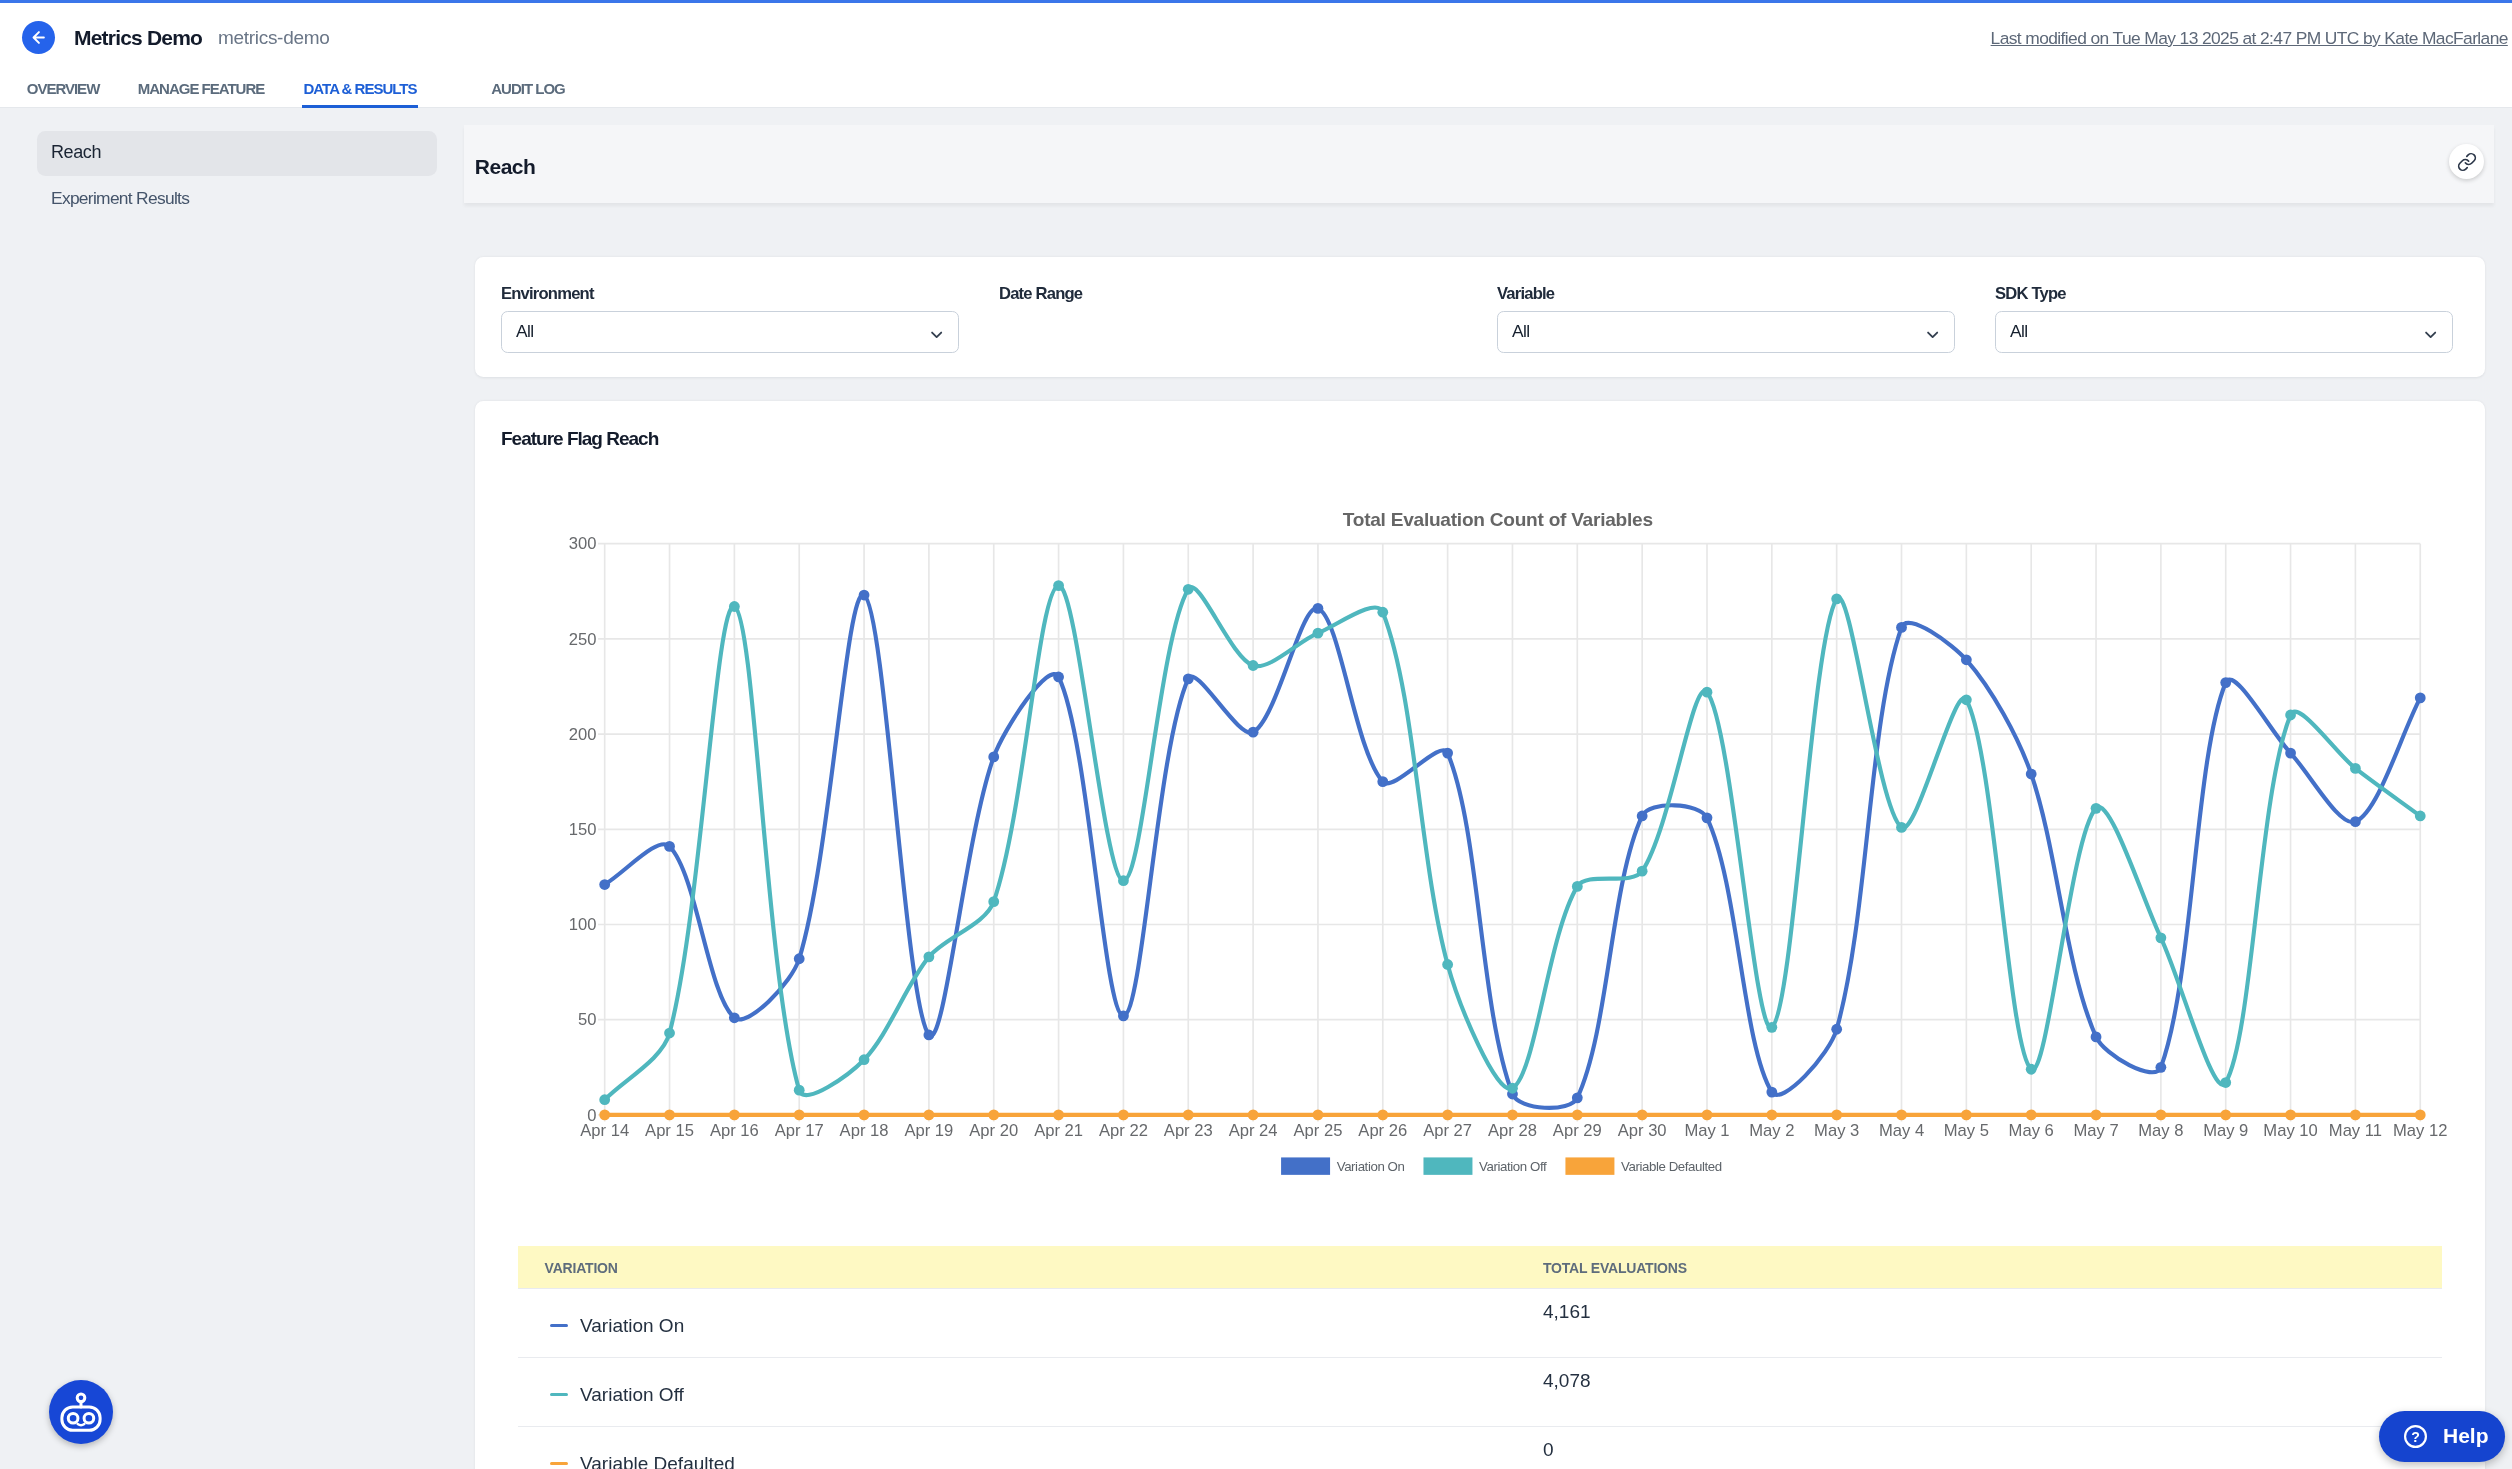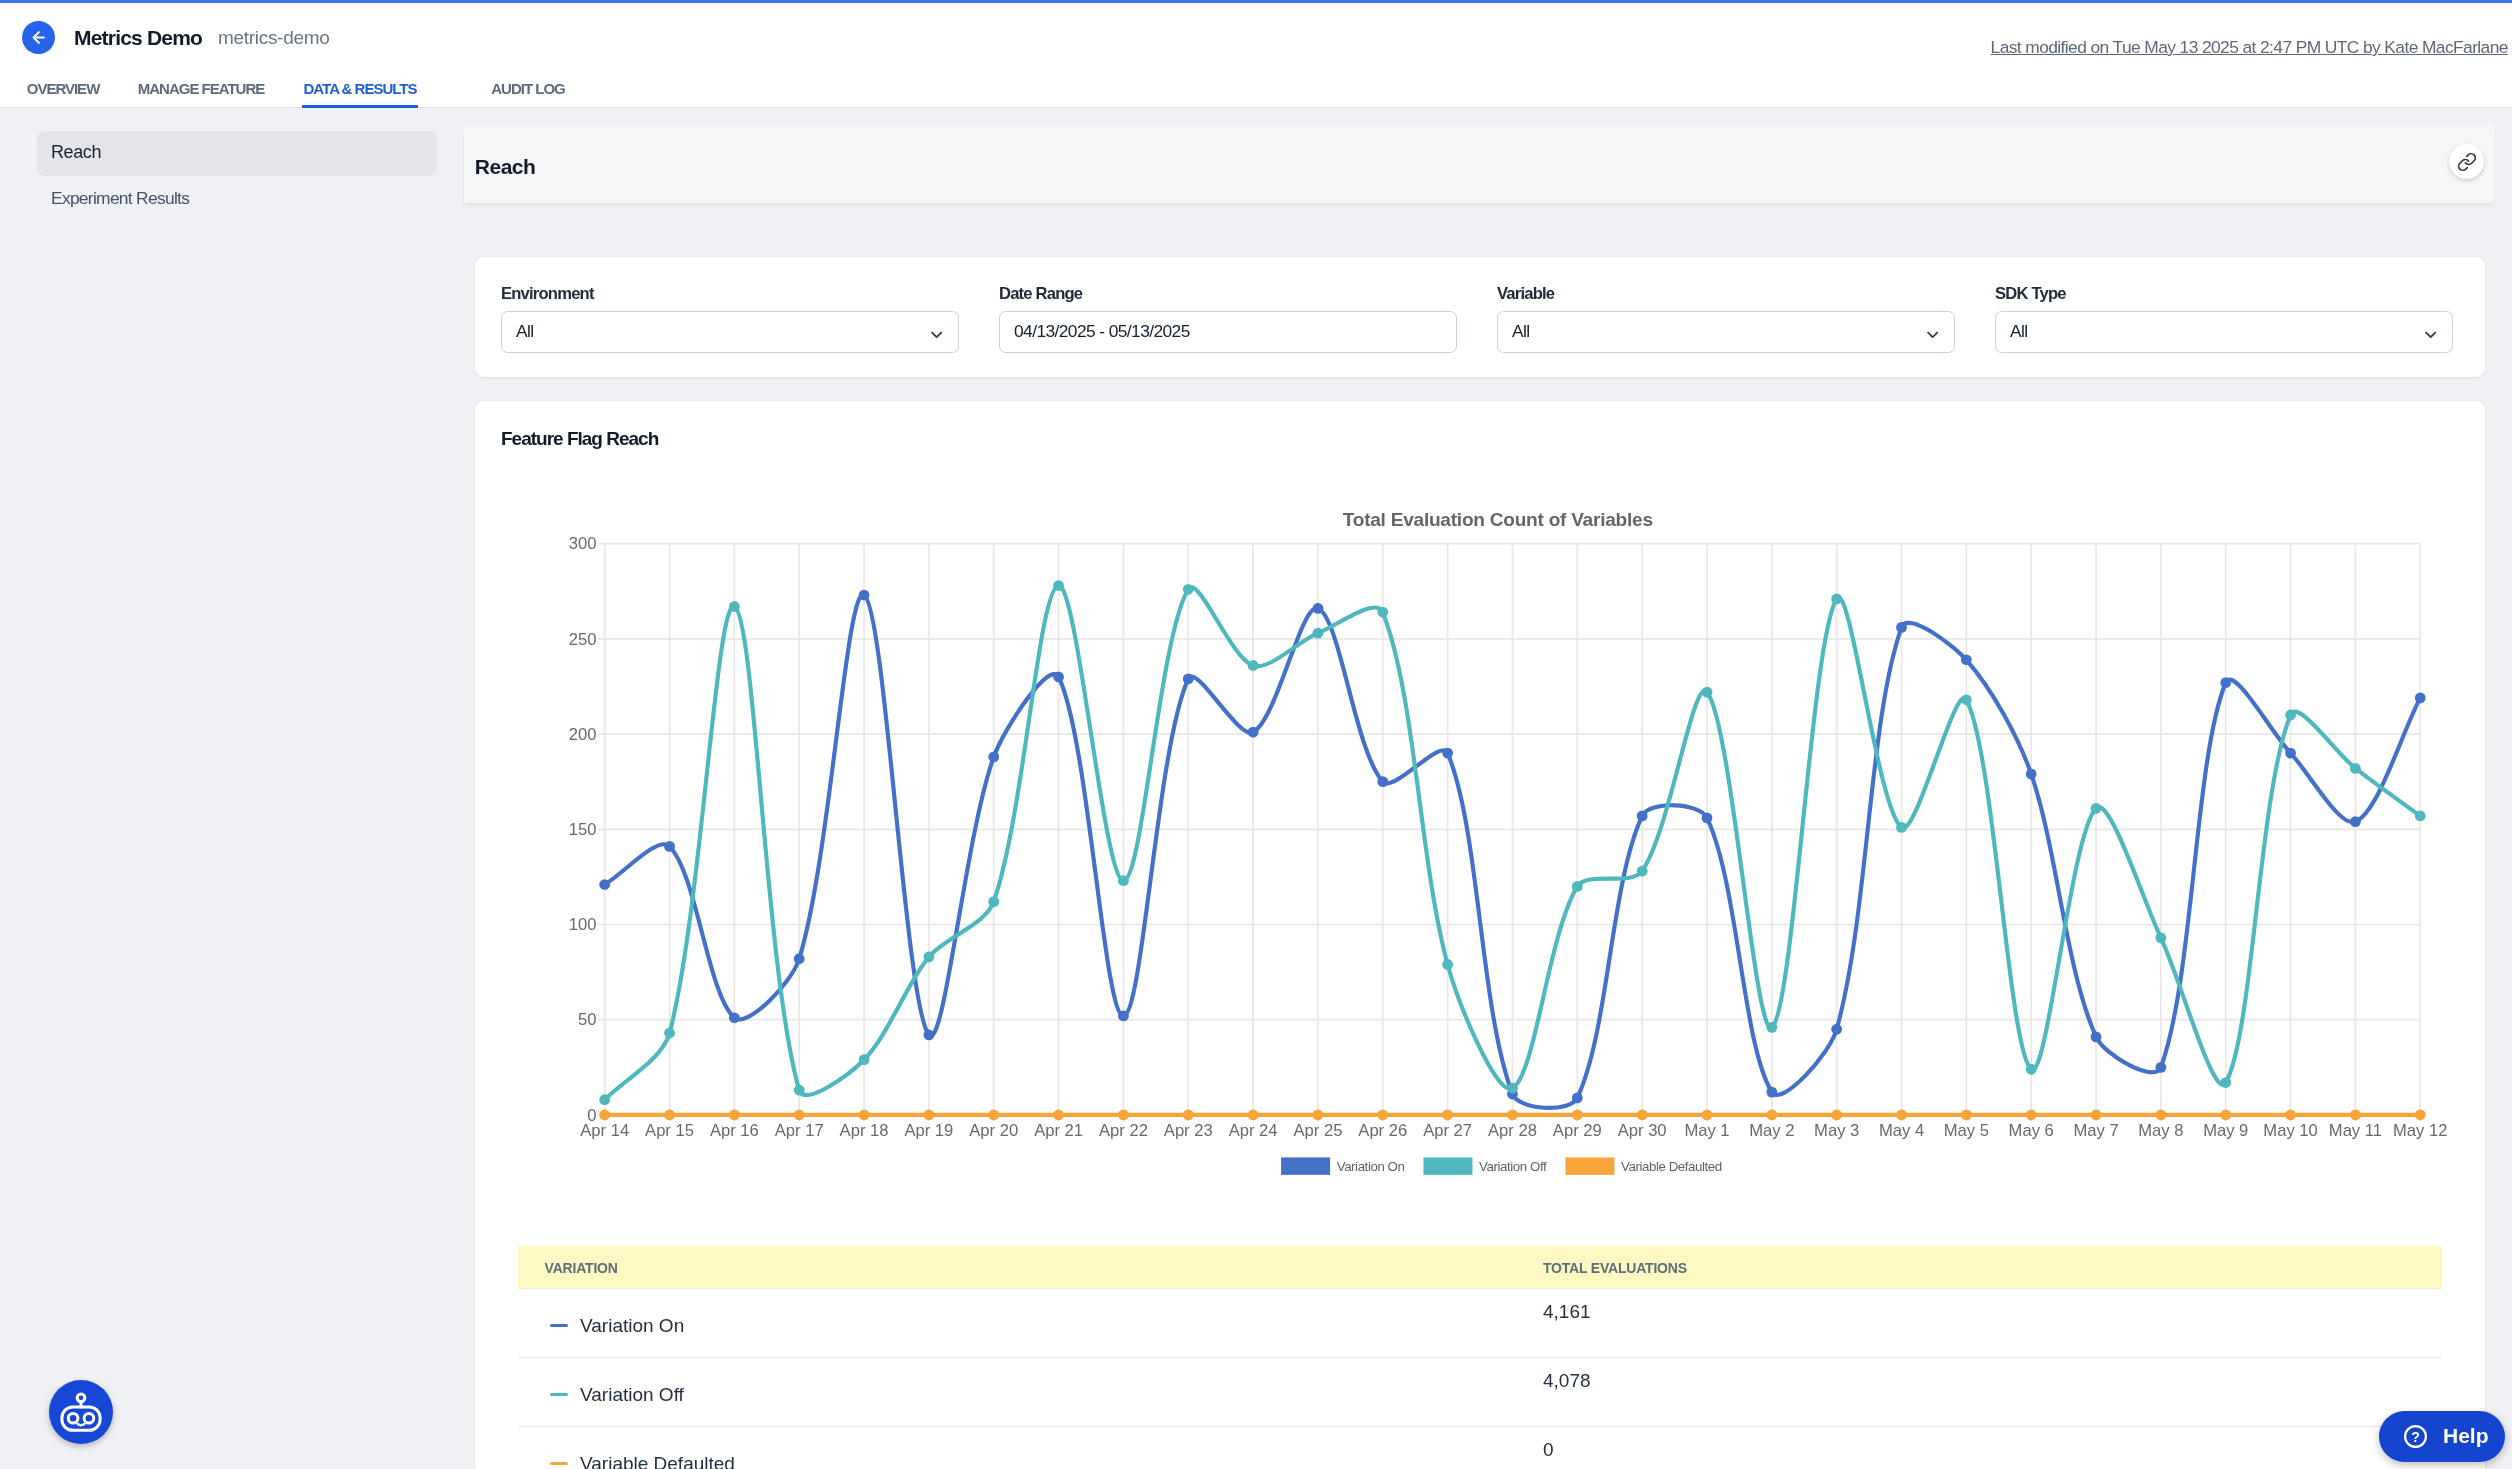--- a/index.html
+++ b/index.html
@@ -8,21 +8,21 @@
 
   #topbar { position:absolute; left:0; top:0; width:2512px; height:3.3px; background:#3b76ea; }
   #header { position:absolute; left:0; top:3.3px; width:2512px; height:105px; background:#ffffff;
     border-bottom:1.7px solid #E5E8EC; }
 
   #backbtn { position:absolute; left:22.4px; top:21px; width:33px; height:33px; border-radius:50%;
     background:#2563EB; }
   #pgtitle { position:absolute; left:74px; top:26px; font-size:21px; font-weight:700; color:#131B2B; letter-spacing:-0.8px;}
   #pgslug { position:absolute; left:218px; top:27px; font-size:19px; color:#6A7687; letter-spacing:-0.3px;}
   #lastmod { position:absolute; right:4.2px; top:28px; font-size:17.4px; color:#5D6878; letter-spacing:-0.6px;
-    text-decoration:underline;margin-top:9px; }
+    text-decoration:underline; }
 
   .tab { position:absolute; top:80px; font-size:15px; font-weight:700; letter-spacing:-1px; color:#5B6B7C;
     transform:translateX(-50%); white-space:nowrap; }
   .tab.active { color:#1D5FD6; }
   #tabline { position:absolute; left:302px; top:105px; width:116px; height:3.3px; background:#1D5FD6; }
 
   #sideReach { position:absolute; left:37px; top:131px; width:400px; height:45px; border-radius:8.3px;
     background:#E3E5E9; }
   #sideReach span { position:absolute; left:14px; top:10.8px; font-size:18px; font-weight:500; color:#1A2433; letter-spacing:-0.4px;}
   #sideExp { position:absolute; left:51px; top:188px; font-size:17.4px; color:#44546A; font-weight:500; letter-spacing:-0.7px;}
@@ -93,21 +93,20 @@
 </div>
 
 <div class="card" id="filters">
   <div class="flabel" style="left:26px;">Environment</div>
   <div class="fctrl" style="left:26px;">All
     <svg class="chev" style="left:428px;" viewBox="0 0 16 16">
         <path d="M2.5 5.5 L8 11 L13.5 5.5" stroke="#333F4F" stroke-width="2.2" fill="none" stroke-linecap="round" stroke-linejoin="round"></path>
       </svg>
   </div>
   <div class="flabel" style="left:524px;">Date Range</div>
-  <div class="fctrl" style="left:524px;">04/13/2025 - 05/13/2025</div>
   <div class="flabel" style="left:1022px;">Variable</div>
   <div class="fctrl" style="left:1022px;">All
     <svg class="chev" style="left:428px;" viewBox="0 0 16 16">
         <path d="M2.5 5.5 L8 11 L13.5 5.5" stroke="#333F4F" stroke-width="2.2" fill="none" stroke-linecap="round" stroke-linejoin="round"></path>
       </svg>
   </div>
   <div class="flabel" style="left:1520px;">SDK Type</div>
   <div class="fctrl" style="left:1520px;">All
     <svg class="chev" style="left:428px;" viewBox="0 0 16 16">
         <path d="M2.5 5.5 L8 11 L13.5 5.5" stroke="#333F4F" stroke-width="2.2" fill="none" stroke-linecap="round" stroke-linejoin="round"></path>

